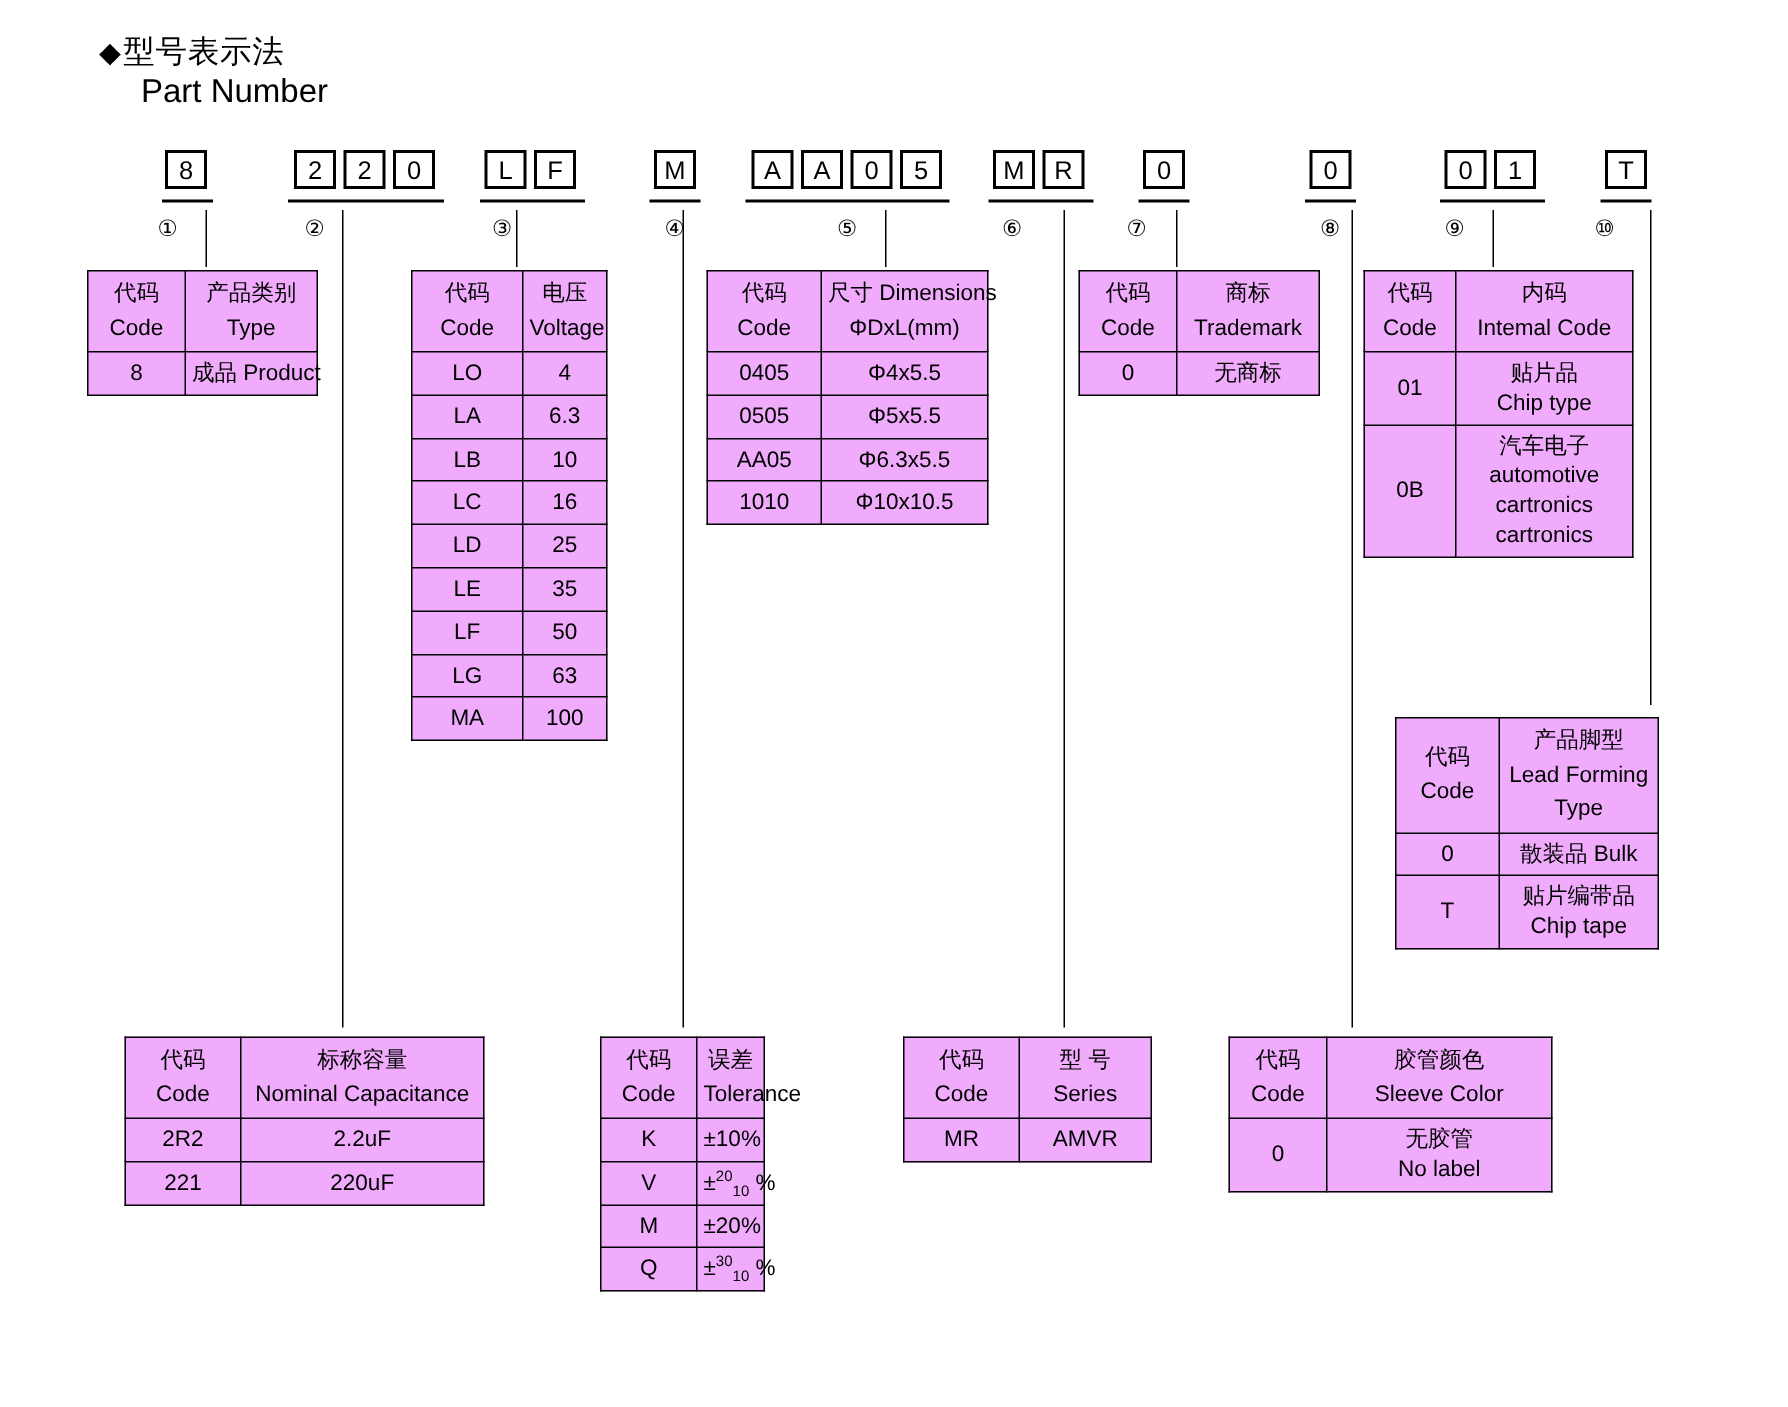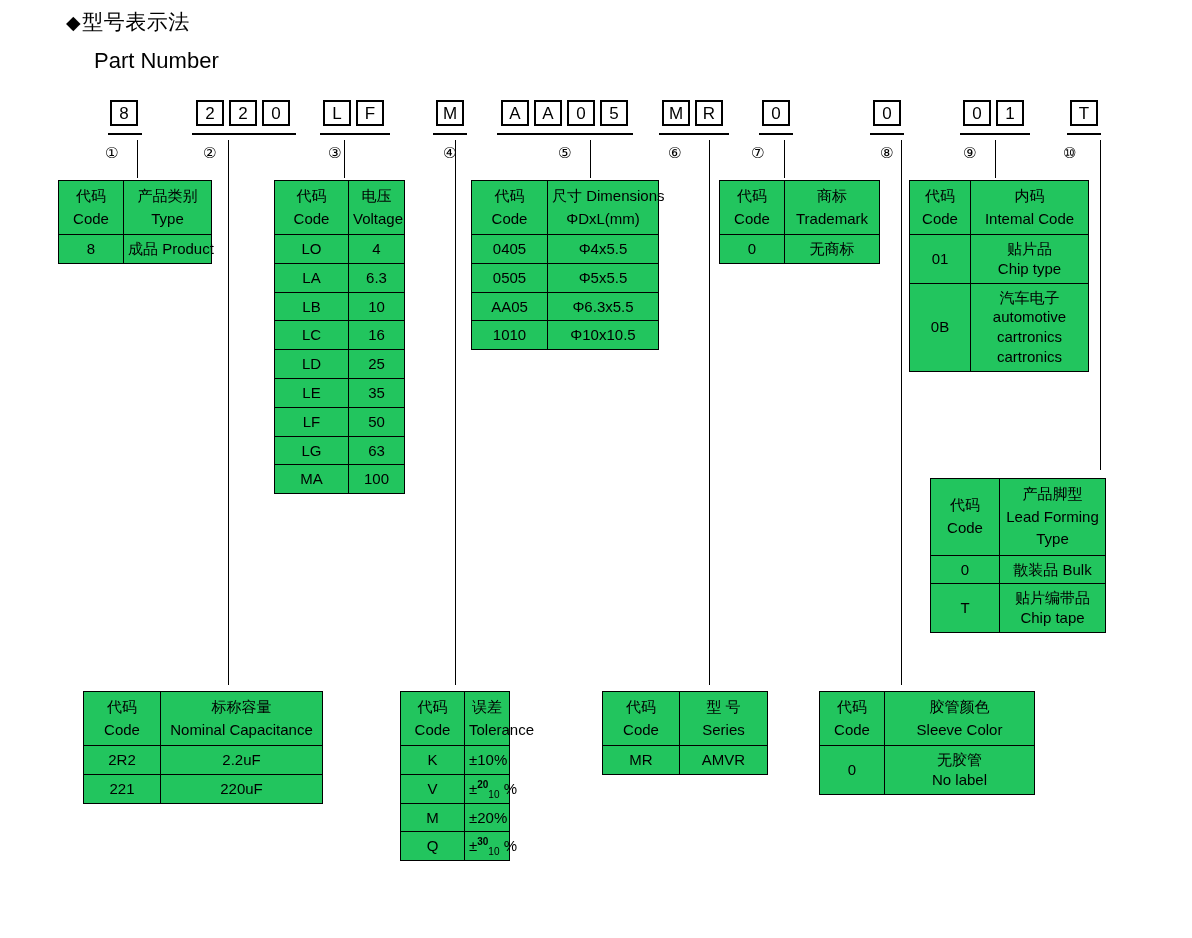--- a/index.html
+++ b/index.html
@@ -16,21 +16,21 @@
     width: 1192px;
     height: 938px;
     overflow: hidden;
     background: #ffffff;
   }
 
   
   .heading-cn {
     position: absolute;
     left: 66px;
-    top: 8px;
+    top: 20px;
     font-size: 21px;
     letter-spacing: 0.5px;
     white-space: nowrap;
   }
   .heading-cn .diamond {
     font-size: 19px;
     margin-right: 1px;
   }
   .heading-en {
     position: absolute;
@@ -69,21 +69,21 @@
   .vline {
     position: absolute;
     width: 0;
     border-left: 1.6px solid #000;
   }
 
   
   .spec {
     position: absolute;
     border-collapse: collapse;
-    background: #22c55e;
+    background: #f0abfc;
     table-layout: fixed;
   }
   .spec td {
     border: 1.7px solid #000;
     text-align: center;
     vertical-align: middle;
     font-size: 15px;
     padding: 4px 4px;
     line-height: 1.32;
   }
@@ -92,21 +92,20 @@
   }
   .spec .hdr td {
     line-height: 1.5;
   }
   .nowrap { white-space: nowrap; }
 
   .tol sup {
     font-size: 10px;
     vertical-align: super;
     line-height: 0;
-    font-weight: bold;
   }
   .tol sub {
     font-size: 10px;
     vertical-align: sub;
     line-height: 0;
   }
 </style>
 </head>
 <body>
 

